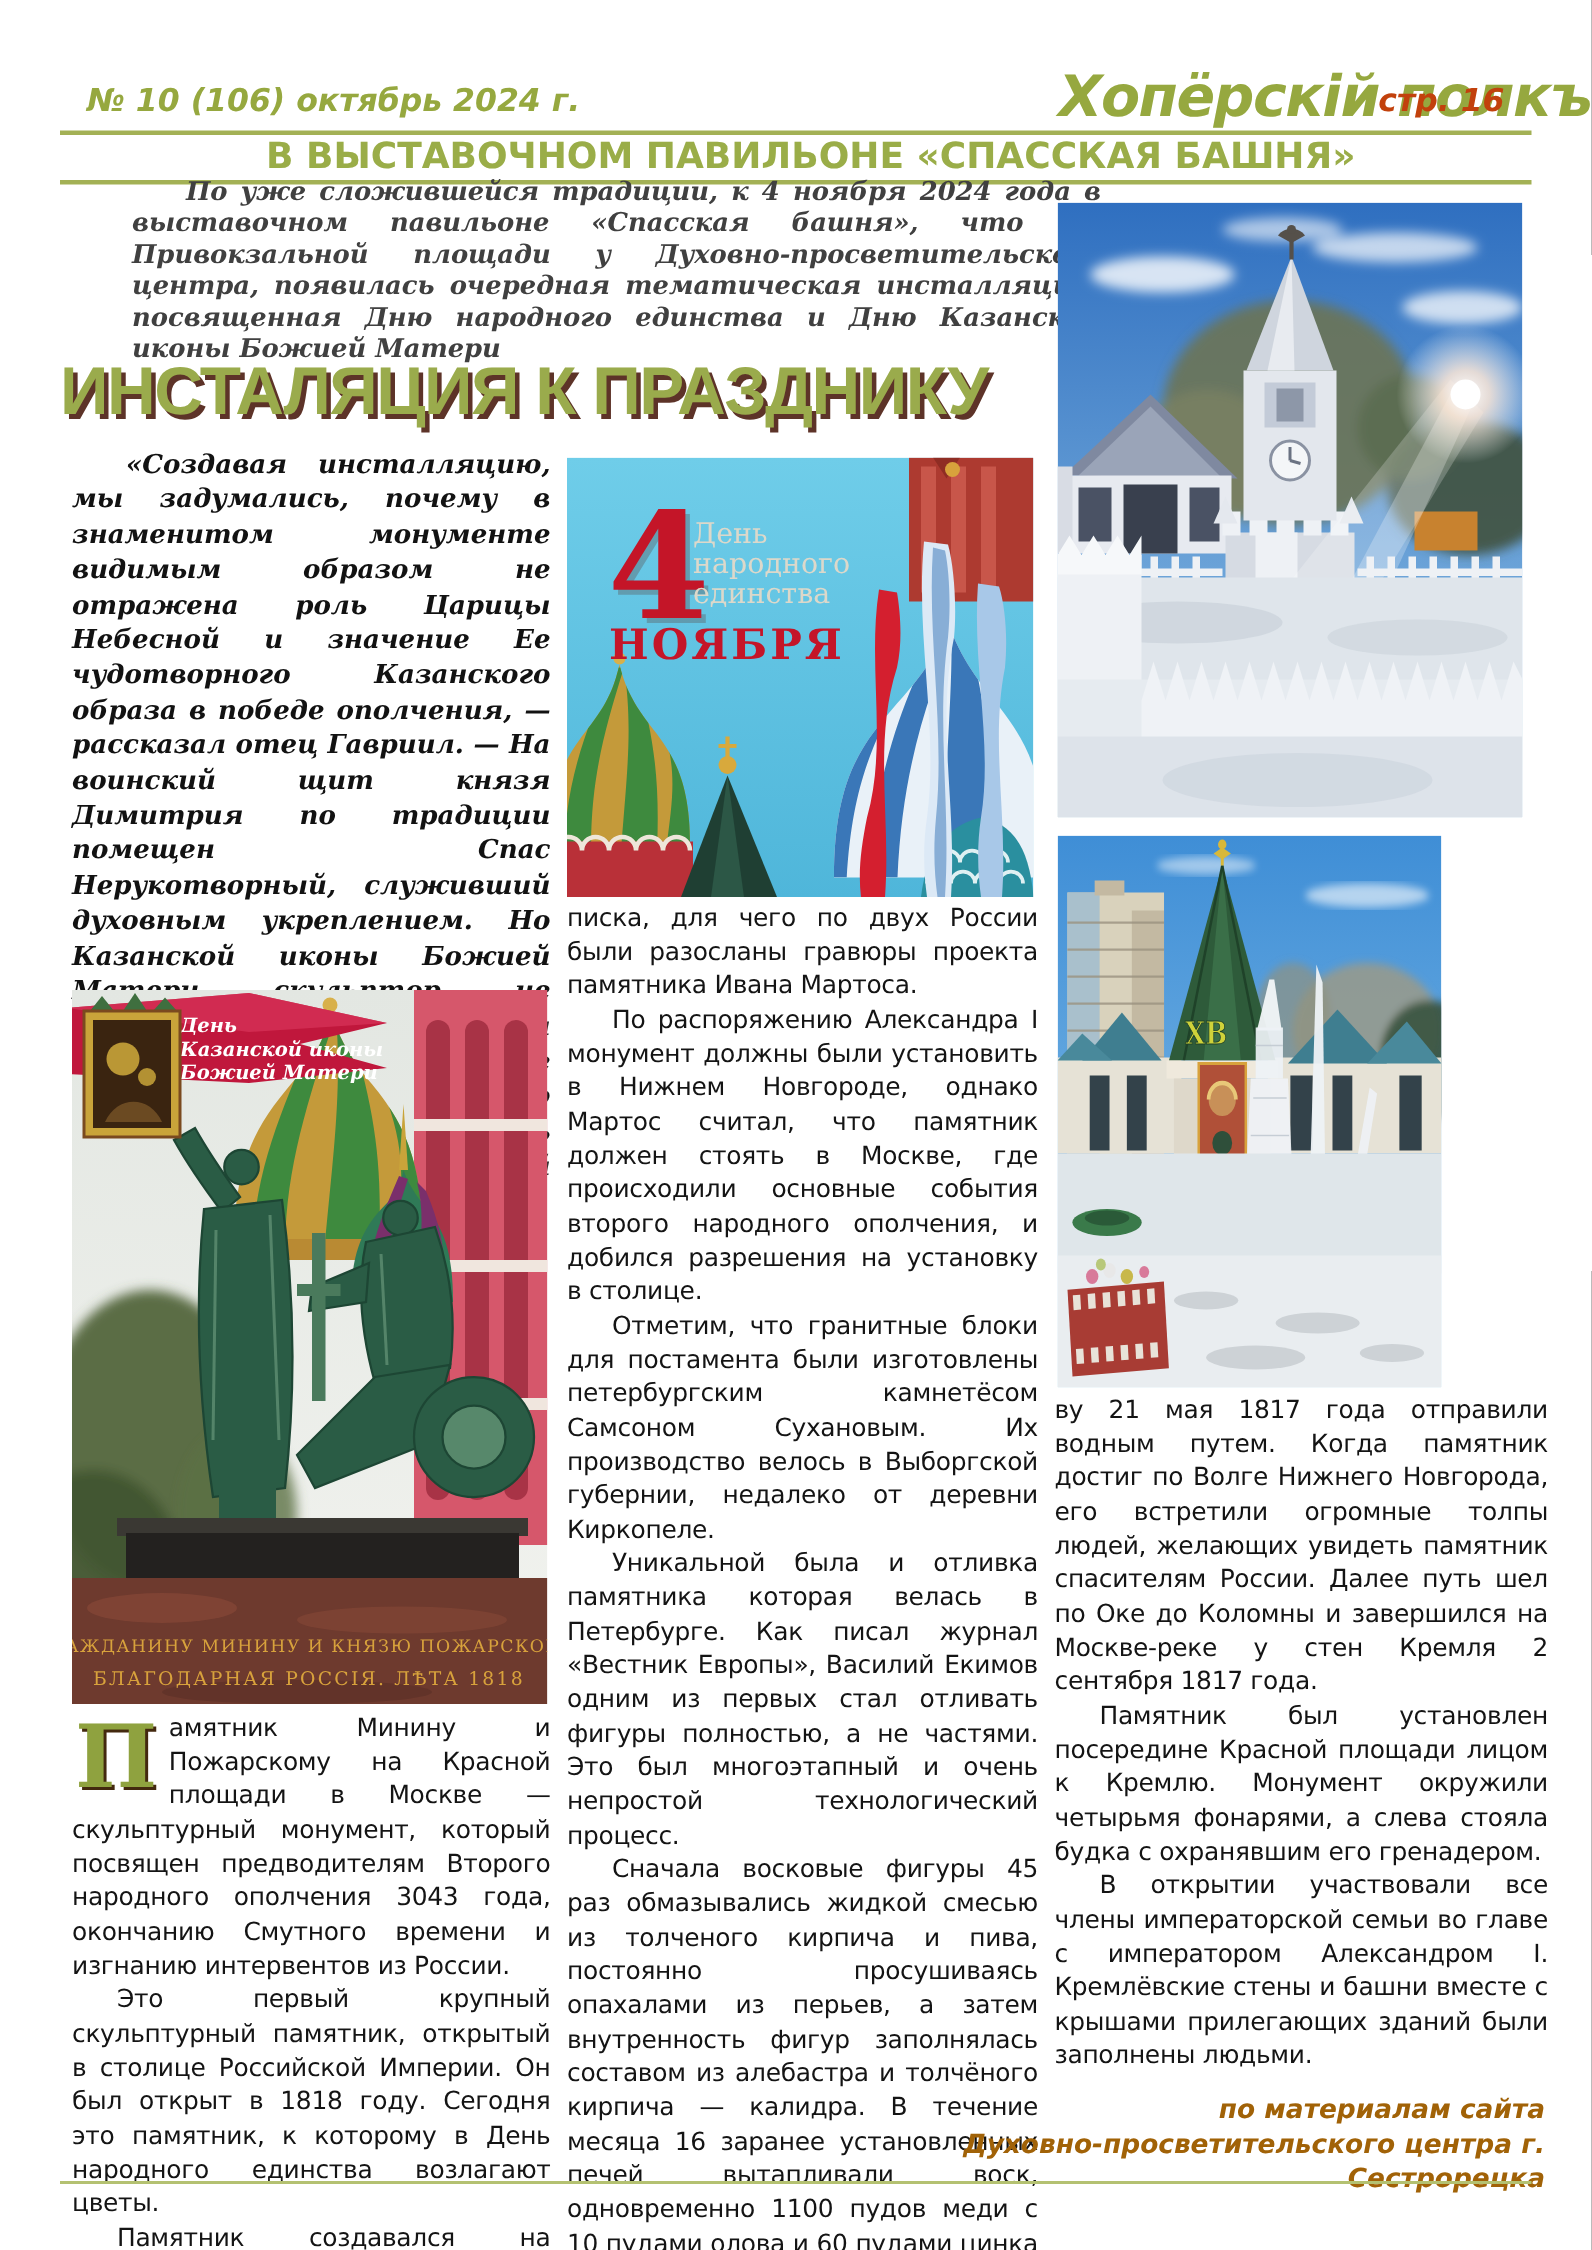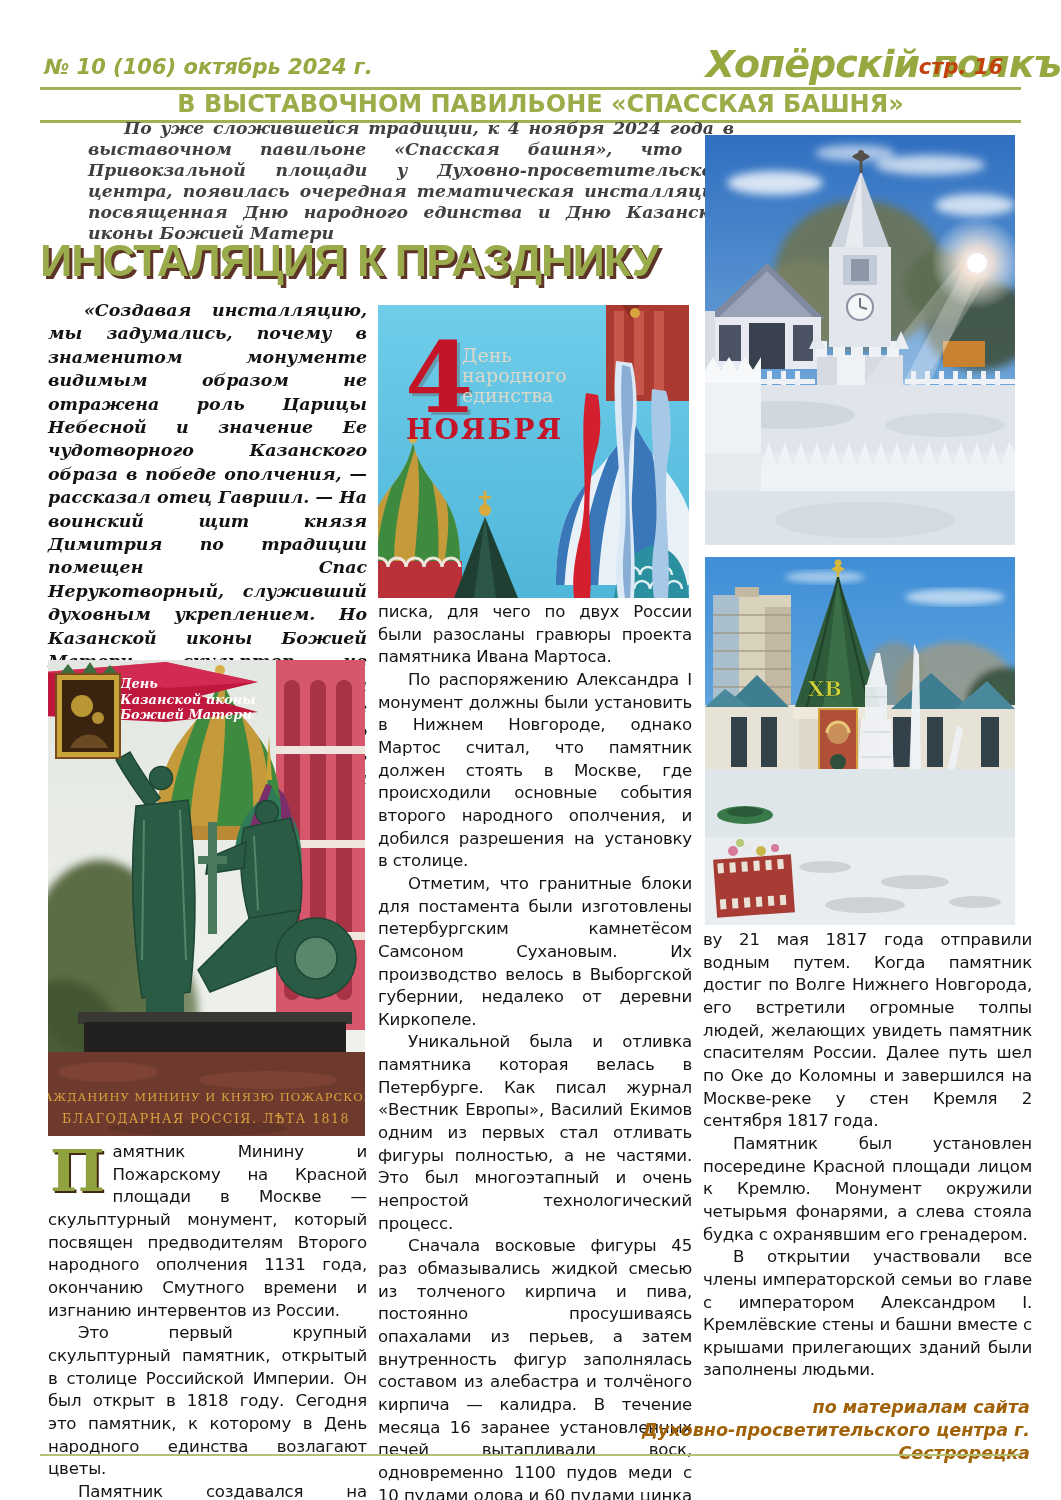--- a/index.html
+++ b/index.html
@@ -2,39 +2,39 @@
 <html><head>
 <meta charset="utf-8">
 <style>
   html,body{margin:0;padding:0;background:#888;}
   .page{position:relative;width:1061px;height:1500px;background:#ffffff;overflow:hidden;
         font-family:"DejaVu Sans",sans-serif;color:#151515;margin:0 auto;}
   .rule{position:absolute;left:40px;width:981px;height:2px;background:#a3b155;}
   .rule-1{top:87px;height:3px;}
   .rule-2{top:120px;height:3px;}
   .rule-3{top:1454px;background:#b4c171;}
-  .issue{position:absolute;left:44px;top:55px;font:italic 700 21px "DejaVu Sans",sans-serif;color:#96a83f;}
+  .issue{position:absolute;left:58px;top:55px;font:italic 700 21px "DejaVu Sans",sans-serif;color:#96a83f;}
   .masthead{position:absolute;left:0;right:0;top:42px;text-align:right;
             font:italic 700 38px "DejaVu Sans",sans-serif;color:#96a83f;letter-spacing:-1px;}
   .pagenum{position:absolute;right:58px;top:55px;font:italic 700 21px "DejaVu Sans",sans-serif;color:#c2410c;}
   .subtitle{position:absolute;left:0;right:0;top:90px;text-align:center;
             font:700 24px "DejaVu Sans",sans-serif;color:#9aad48;padding-left:20px;}
   .lead{position:absolute;left:48px;top:118px;width:646px;
         font:italic 700 17.2px/20.9px "DejaVu Serif",serif;text-align:justify;color:#404040;margin-left:40px;}
   .lead p{margin:0;text-indent:36px;}
   .headline{position:absolute;left:40px;top:236px;width:660px;
             font:700 45px/1.1 "Liberation Sans",sans-serif;color:#9aab4c;
             text-shadow:3px 3px 0 #5d3328;letter-spacing:-1px;}
   .quote{position:absolute;left:48px;top:299px;width:319px;
          font:italic 700 17.4px/23.4px "DejaVu Serif",serif;text-align:justify;color:#121212;}
   .quote p{margin:0;text-indent:36px;}
   .photo{position:absolute;overflow:hidden;}
   .photo svg{display:block;width:100%;height:100%;}
   .ph-tower{left:705px;top:135px;width:310px;height:410px;}
-  .ph-pavilion{left:705px;top:557px;width:310px;height:368px;}
+  .ph-pavilion{left:705px;top:557px;width:256px;height:368px;}
   .ph-poster{left:378px;top:305px;width:311px;height:293px;}
   .ph-monument{left:48px;top:660px;width:317px;height:476px;}
   .coltext{position:absolute;}
   .coltext p{margin:0;font:400 16.6px/22.65px "DejaVu Sans",sans-serif;
              text-align:justify;color:#141414;text-indent:30px;letter-spacing:-0.2px;}
   .coltext p.cont{text-indent:0;}
   .col-mid{left:378px;top:601px;width:314px;}
   .col-right{left:703px;top:929px;width:329px;}
   .col-leftb{left:48px;top:1141px;width:319px;}
   .col-leftb p.first{text-indent:0;}
@@ -510,21 +510,21 @@
   </div>
 
   <div class="coltext col-right">
     <p class="cont">ву 21 мая 1817 года отправили водным путем. Когда памятник достиг по Волге Нижнего Новгорода, его встретили огромные толпы людей, желающих увидеть памятник спасителям России. Далее путь шел по Оке до Коломны и завершился на Москве-реке у стен Кремля 2 сентября 1817 года.</p>
     <p>Памятник был установлен посередине Красной площади лицом к Кремлю. Монумент окружили четырьмя фонарями, а слева стояла будка с охранявшим его гренадером.</p>
     <p>В открытии участвовали все члены императорской семьи во главе с императором Александром I. Кремлёвские стены и башни вместе с крышами прилегающих зданий были заполнены людьми.</p>
   </div>
 
   <div class="coltext col-leftb">
     <p class="first">
-      <span class="dropcap">П</span><span>амятник Минину и Пожарскому на Красной площади в Москве — скульптурный монумент, который посвящен предводителям Второго народного ополчения 1131 года, окончанию Смутного времени и изгнанию интервентов из России.</span>
+      <span class="dropcap">П</span><span>амятник Минину и Пожарскому на Красной площади в Москве — скульптурный монумент, который посвящен предводителям Второго народного ополчения 3043 года, окончанию Смутного времени и изгнанию интервентов из России.</span>
     </p>
     <p>Это первый крупный скульптурный памятник, открытый в столице Российской Империи. Он был открыт в 1818 году. Сегодня это памятник, к которому в День народного единства возлагают цветы.</p>
     <p>Памятник создавался на народные средства. В январе 1809 года была объявлена всенародная под-</p>
   </div>
 
   <div class="footer">
     <div>по материалам сайта</div>
     <div>Духовно-просветительского центра г. Сестрорецка</div>
   </div>
 

